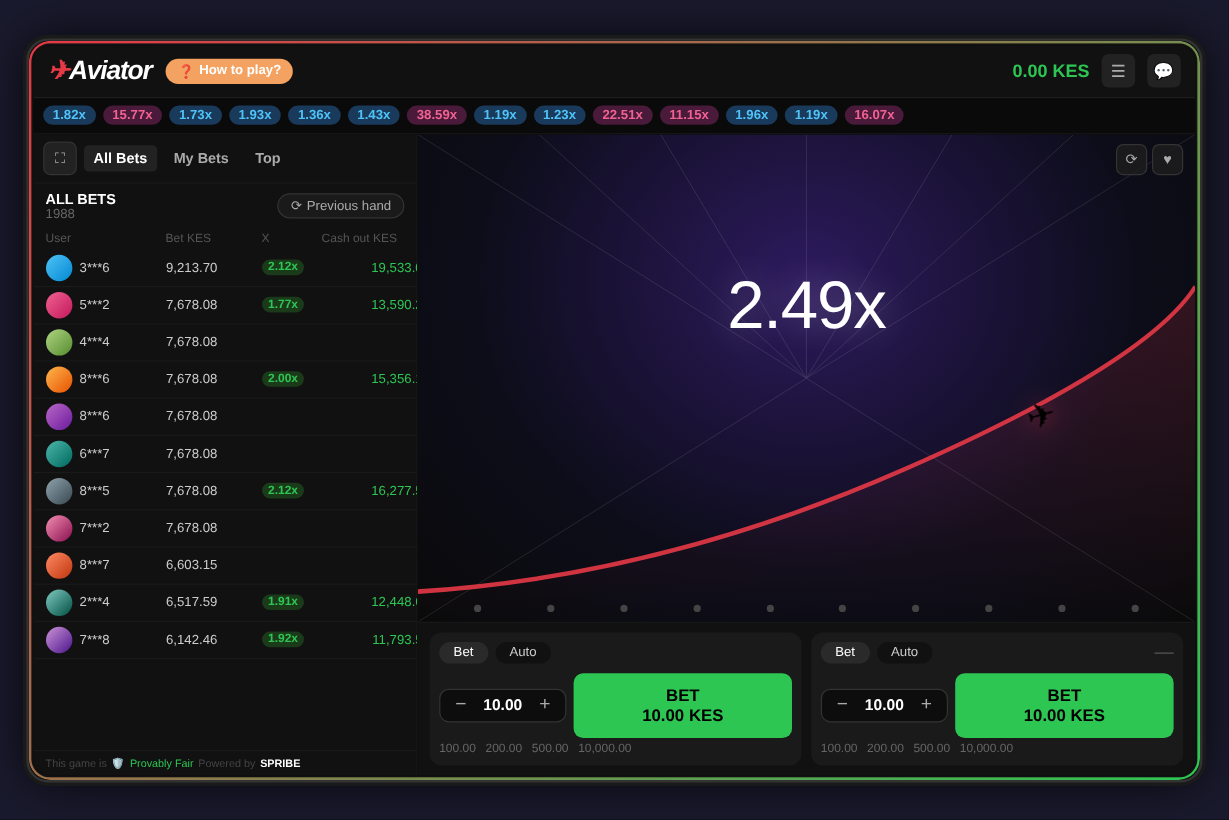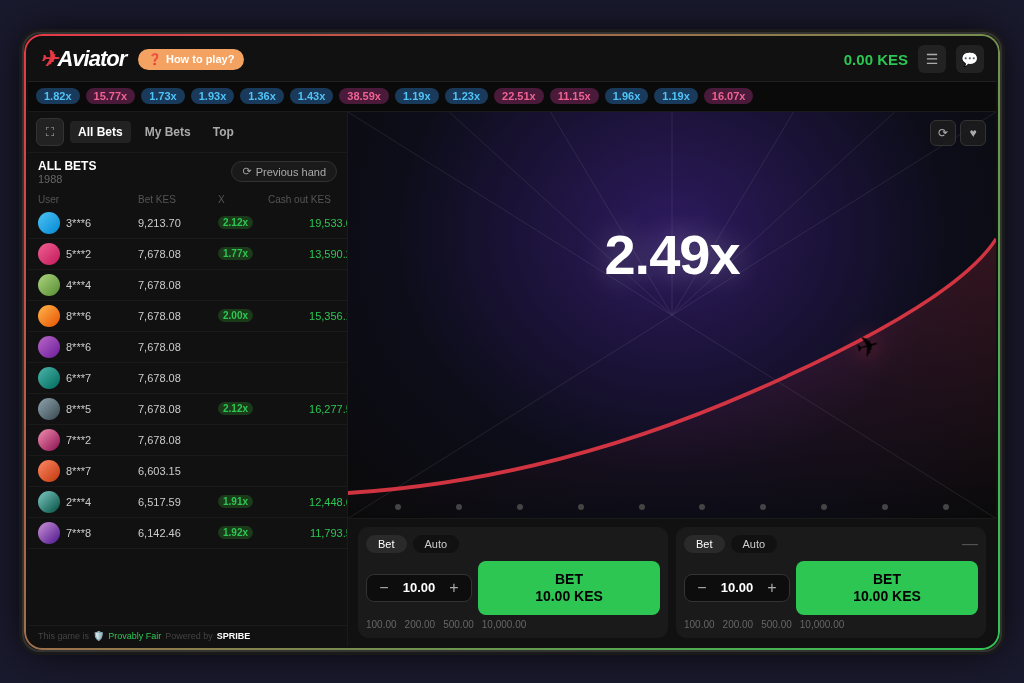--- a/index.html
+++ b/index.html
@@ -283,21 +283,21 @@
       inset: 0;
       width: 100%;
       height: 100%;
     }
     .multiplier-display {
       position: absolute;
       top: 35%;
       left: 50%;
       transform: translate(-50%, -50%);
       font-size: 56px;
-      font-weight: 700;
+      font-weight: 400;
       color: #fff;
       text-shadow: 0 0 30px rgba(255,255,255,0.3);
       letter-spacing: -1px;
     }
     .plane-icon {
       position: absolute;
       bottom: 38%;
       right: 18%;
       font-size: 28px;
       transform: rotate(-15deg);

